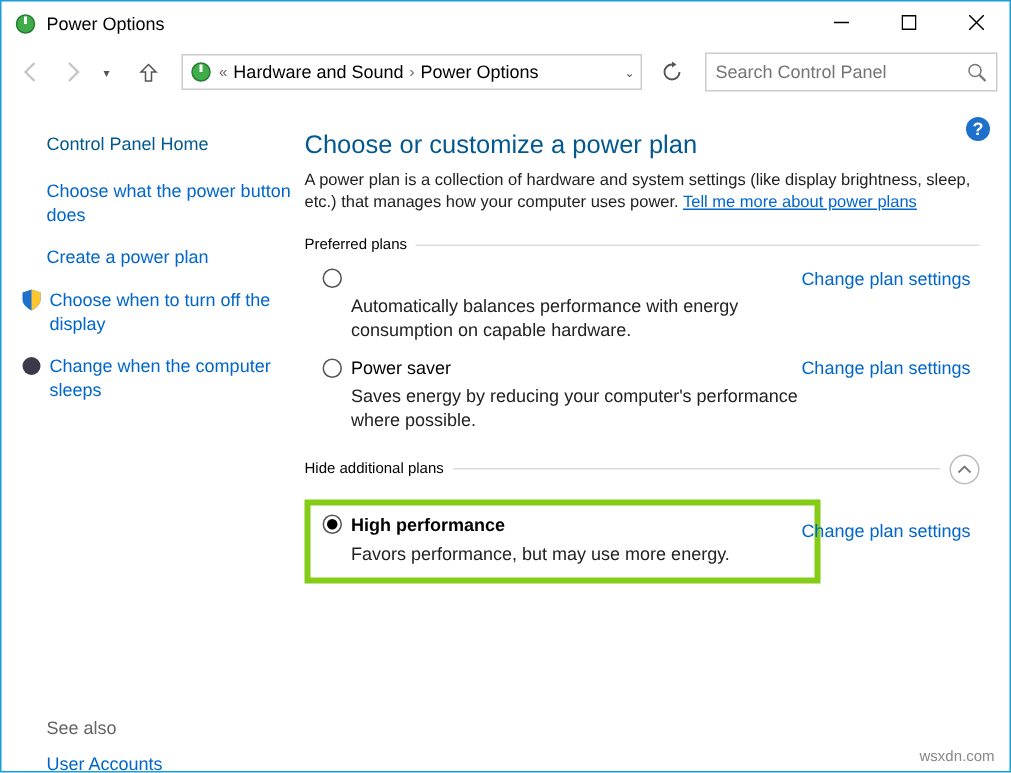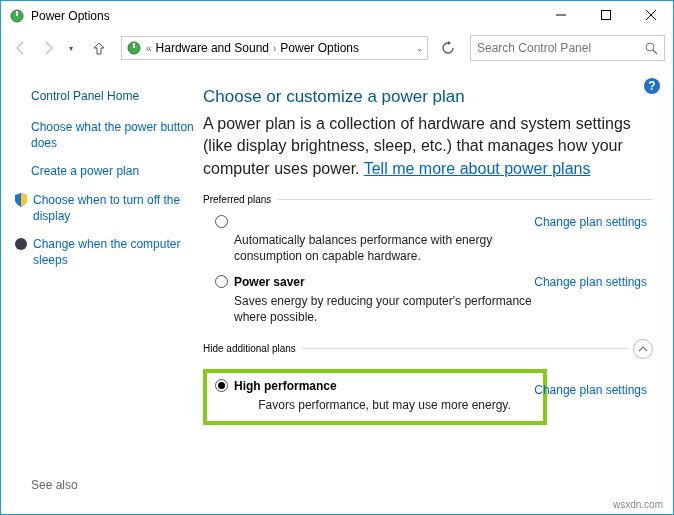--- a/index.html
+++ b/index.html
@@ -27,37 +27,37 @@
     .sidebar .cph { color: #03598f; font-size: 12px; margin: 10px 0 16px 18px; }
     .sidebar .side-link { color: #0066cc; font-size: 12px; line-height: 1.35; margin: 0 0 12px 18px; cursor: pointer; }
     .sidebar .side-row { display: flex; align-items: flex-start; gap: 4px; margin: 0 0 12px 0; }
     .sidebar .side-row .side-icon { width: 16px; flex-shrink: 0; }
     .sidebar .side-row .side-link { margin: 0; }
     .sidebar .seealso { margin-top: 210px; font-size: 12px; color: #666; margin-left: 18px; }
     .sidebar .ua { color: #0066cc; margin: 10px 0 0 18px; cursor: pointer; }
     .main { flex: 1; position: relative; }
     .help-icon { position: absolute; right: -8px; top: -2px; }
     .h1 { color: #03598f; font-size: 17px; font-weight: 400; margin-top: 8px; }
-    .desc { font-size: 16px; color: #222; line-height: 1.4; margin: 6px 0 2px 0; }
+    .desc { font-size: 11px; color: #222; line-height: 1.4; margin: 6px 0 2px 0; }
     .link { color: #0066cc; text-decoration: underline; cursor: pointer; }
     .section-head { display: flex; align-items: center; margin-top: 14px; }
     .section-head .label { color: #000; font-size: 10px; }
     .section-head .line { flex: 1; height: 1px; background: #ddd; margin-left: 6px; }
     .section-head .expander { width: 20px; height: 20px; border: 1px solid #bbb; border-radius: 10px; display:flex; align-items:center; justify-content:center; margin-left: 6px; }
     .plan { margin: 10px 0 4px 12px; position: relative; }
     .plan-top { display: flex; align-items: center; }
     .radio { width: 13px; height: 13px; border: 1px solid #555; border-radius: 50%; margin-right: 6px; display:flex; align-items:center; justify-content:center; flex-shrink:0; }
     .radio.checked::after { content:""; width:7px; height:7px; background:#000; border-radius:50%; }
     .plan-name { font-size: 12px; font-weight: 700; }
-    .plan-name.normal { font-weight: 700; }
+    .plan-name.normal { font-weight: 400; }
     .change { color: #0066cc; font-size: 12px; cursor: pointer; position: absolute; right: 6px; top: 0; }
     .plan-desc { font-size: 12px; color: #222; margin: 4px 0 10px 19px; line-height: 1.35; max-width: 320px; }
     .highlight-box { border: 4px solid #84cc16; padding: 6px 8px 8px 8px; margin-top: 10px; width: 344px; }
     .highlight-box .plan-top { }
-    .highlight-box .plan-desc { margin-bottom: 0; max-width: none; text-align: center; }
+    .highlight-box .plan-desc { margin-bottom: 0; max-width: none; }
     .watermark { position: absolute; right: 10px; bottom: 4px; font-size: 10px; color: #888; }
   </style>
 </head>
 <body>
 
 <div class="titlebar">
   <span class="title-icon">
     <svg viewBox="0 0 16 16">
         <circle cx="8" cy="8" r="6" fill="#3fae4a" stroke="#2a7a32"></circle>
         <rect x="7" y="3" width="2" height="5" fill="#fff"></rect>
@@ -141,20 +141,21 @@
       <div class="side-link">Choose when to turn off the display</div>
     </div>
     <div class="side-row">
       <span class="side-icon"><svg viewBox="0 0 16 16">
             <circle cx="8" cy="8" r="6" fill="#3a3a4a"></circle>
             <path d="M9 2 A6 6 0 0 0 9 14 A5 5 0 0 1 9 2" fill="#c9d2e0"></path>
           </svg></span>
       <div class="side-link">Change when the computer sleeps</div>
     </div>
     <div class="seealso">See also</div>
+    <div class="ua">User Accounts</div>
   </div>
 
   <div class="main">
     <span class="help-icon"><svg width="18" height="18">
           <circle cx="9" cy="9" r="8" fill="#1e70cd"></circle>
           <text x="9" y="13" text-anchor="middle" fill="#fff" font-size="12" font-weight="bold">?</text>
         </svg></span>
 
     <div class="h1">Choose or customize a power plan</div>
     <div class="desc">

